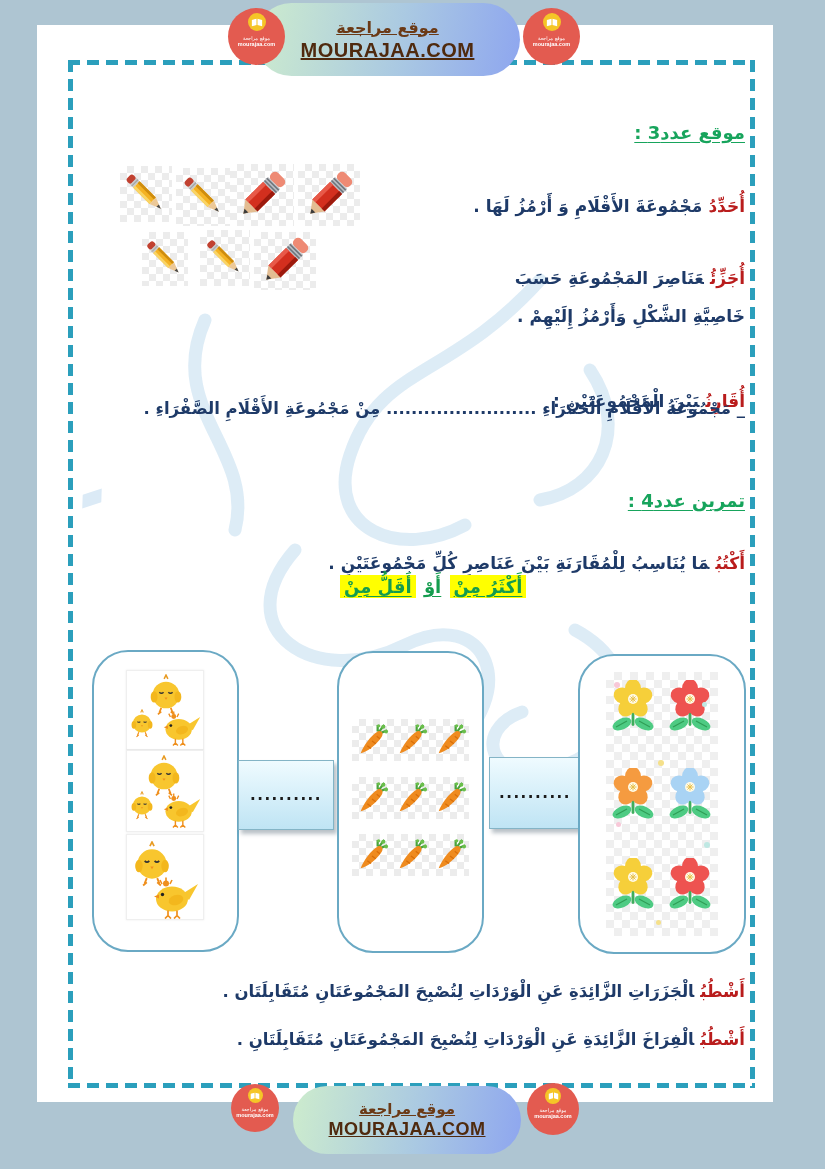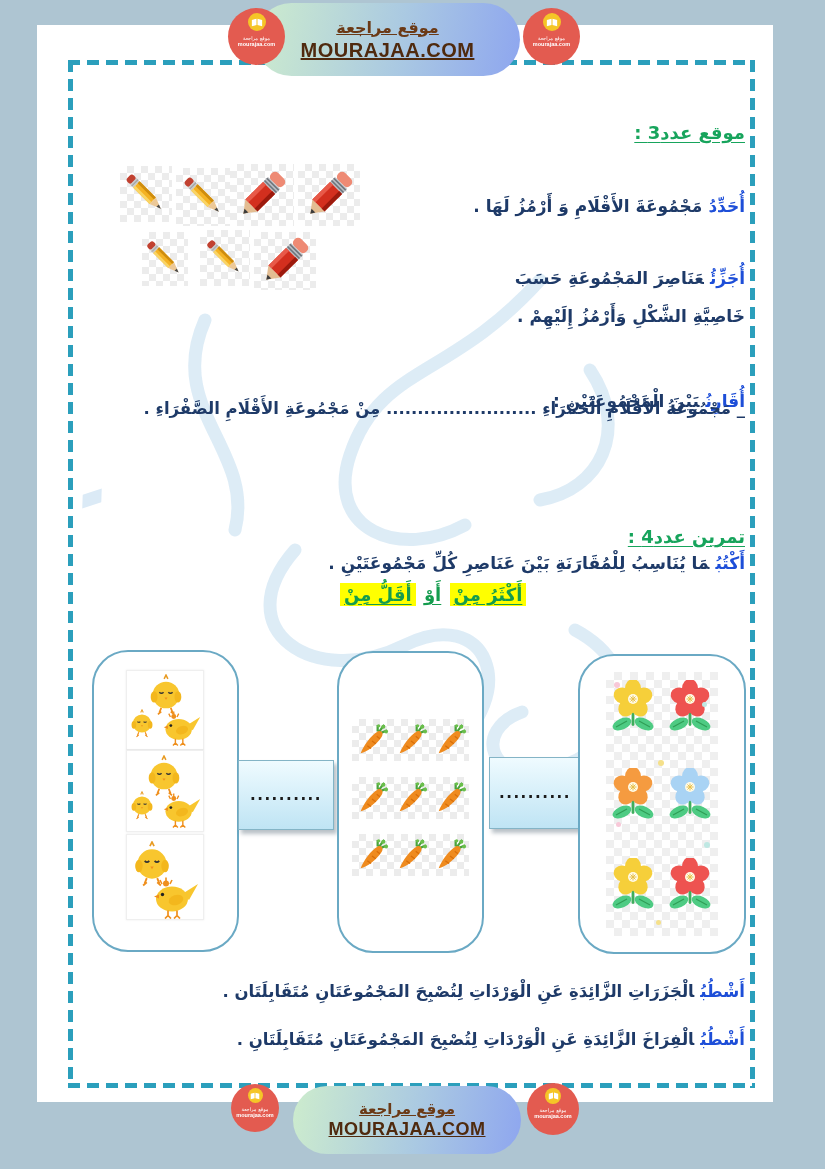--- a/index.html
+++ b/index.html
@@ -28,26 +28,26 @@
   .pill.small .ar-brand{font-size:15px}
   .pill.small .domain{font-size:18px}
   .logo{border-radius:50%;background:#e35b50;display:flex;flex-direction:column;align-items:center;z-index:6;overflow:hidden;}
   .logo .badge{width:18px;height:18px;border-radius:50%;background:#f5c527;margin-top:5px;display:flex;align-items:center;justify-content:center;}
   .logo .tiny-ar{color:#ffffff;font-size:5px;line-height:6px;margin-top:4px;direction:rtl;}
   .logo .tiny-dom{color:#ffffff;font-size:5.5px;line-height:6px;font-weight:700;font-family:"Liberation Sans",sans-serif;}
 
   
   .ar{direction:rtl;color:#1e3a68;font-weight:700;}
   .line{position:absolute;right:80px;white-space:nowrap;font-size:17px;z-index:4;}
-  .lead{color:#1d4ed8;margin-left:6px;}
+  .lead{color:#b91c1c;margin-left:6px;}
   .lead:empty{margin:0;}
   .ex-title{position:absolute;right:80px;color:#17a45c;font-weight:700;font-size:18px;
             text-decoration:underline;text-underline-offset:3px;white-space:nowrap;z-index:4;direction:rtl;}
   .choices{position:absolute;left:340px;top:576px;direction:rtl;white-space:nowrap;z-index:4;
-           color:#149c4e;font-weight:700;font-size:18px;margin-top:8px;}
+           color:#149c4e;font-weight:700;font-size:18px;}
   .choices .hl{background:#ffff00;padding:1px 4px;text-decoration:underline;text-underline-offset:3px;}
   .choices .orword{padding:1px 2px;text-decoration:underline;text-underline-offset:3px;}
 
   
   .checker{background-color:#ffffff;
     background-image:conic-gradient(#ececec 25%,transparent 0 50%,#ececec 0 75%,transparent 0);
     background-size:14px 14px;}
   .tile{position:absolute;display:flex;align-items:center;justify-content:center;}
   .rot-r svg,svg.rot-r{transform:rotate(-45deg);}
   .rot-l svg,svg.rot-l{transform:rotate(45deg);}
@@ -242,21 +242,21 @@
 <div class="line ar" style="top:306px;">
   <span class="lead"></span><span>خَاصِيَّةِ الشَّكْلِ وَأَرْمُزُ إِلَيْهِمْ .</span>
 </div>
 <div class="line ar" style="top:352px;margin-top:39px;">
   <span class="lead">أُقَارِنُ</span><span>بَيْنَ الْمَجْمُوعَتَيْنِ :</span>
 </div>
 <div class="line ar" style="top:399px;font-size:16.5px;">
   <span>_ مَجْمُوعَةُ الأَقْلَامِ الْحَمْرَاءِ ........................ مِنْ مَجْمُوعَةِ الأَقْلَامِ الصَّفْرَاءِ .</span>
 </div>
 
-<div class="ex-title" style="top:490px;margin-top:36px;">تمرين عدد4 :</div>
+<div class="ex-title" style="top:490px;">تمرين عدد4 :</div>
 
 <div class="line ar" style="top:553px;">
   <span class="lead">أَكْتُبُ</span><span>مَا يُنَاسِبُ لِلْمُقَارَنَةِ بَيْنَ عَنَاصِرِ كُلِّ مَجْمُوعَتَيْنِ .</span>
 </div>
 
 <div class="choices">
   <span class="hl">أَكْثَرُ مِنْ</span>
   <span class="orword">أَوْ</span>
   <span class="hl">أَقَلُّ مِنْ</span>
 </div>

